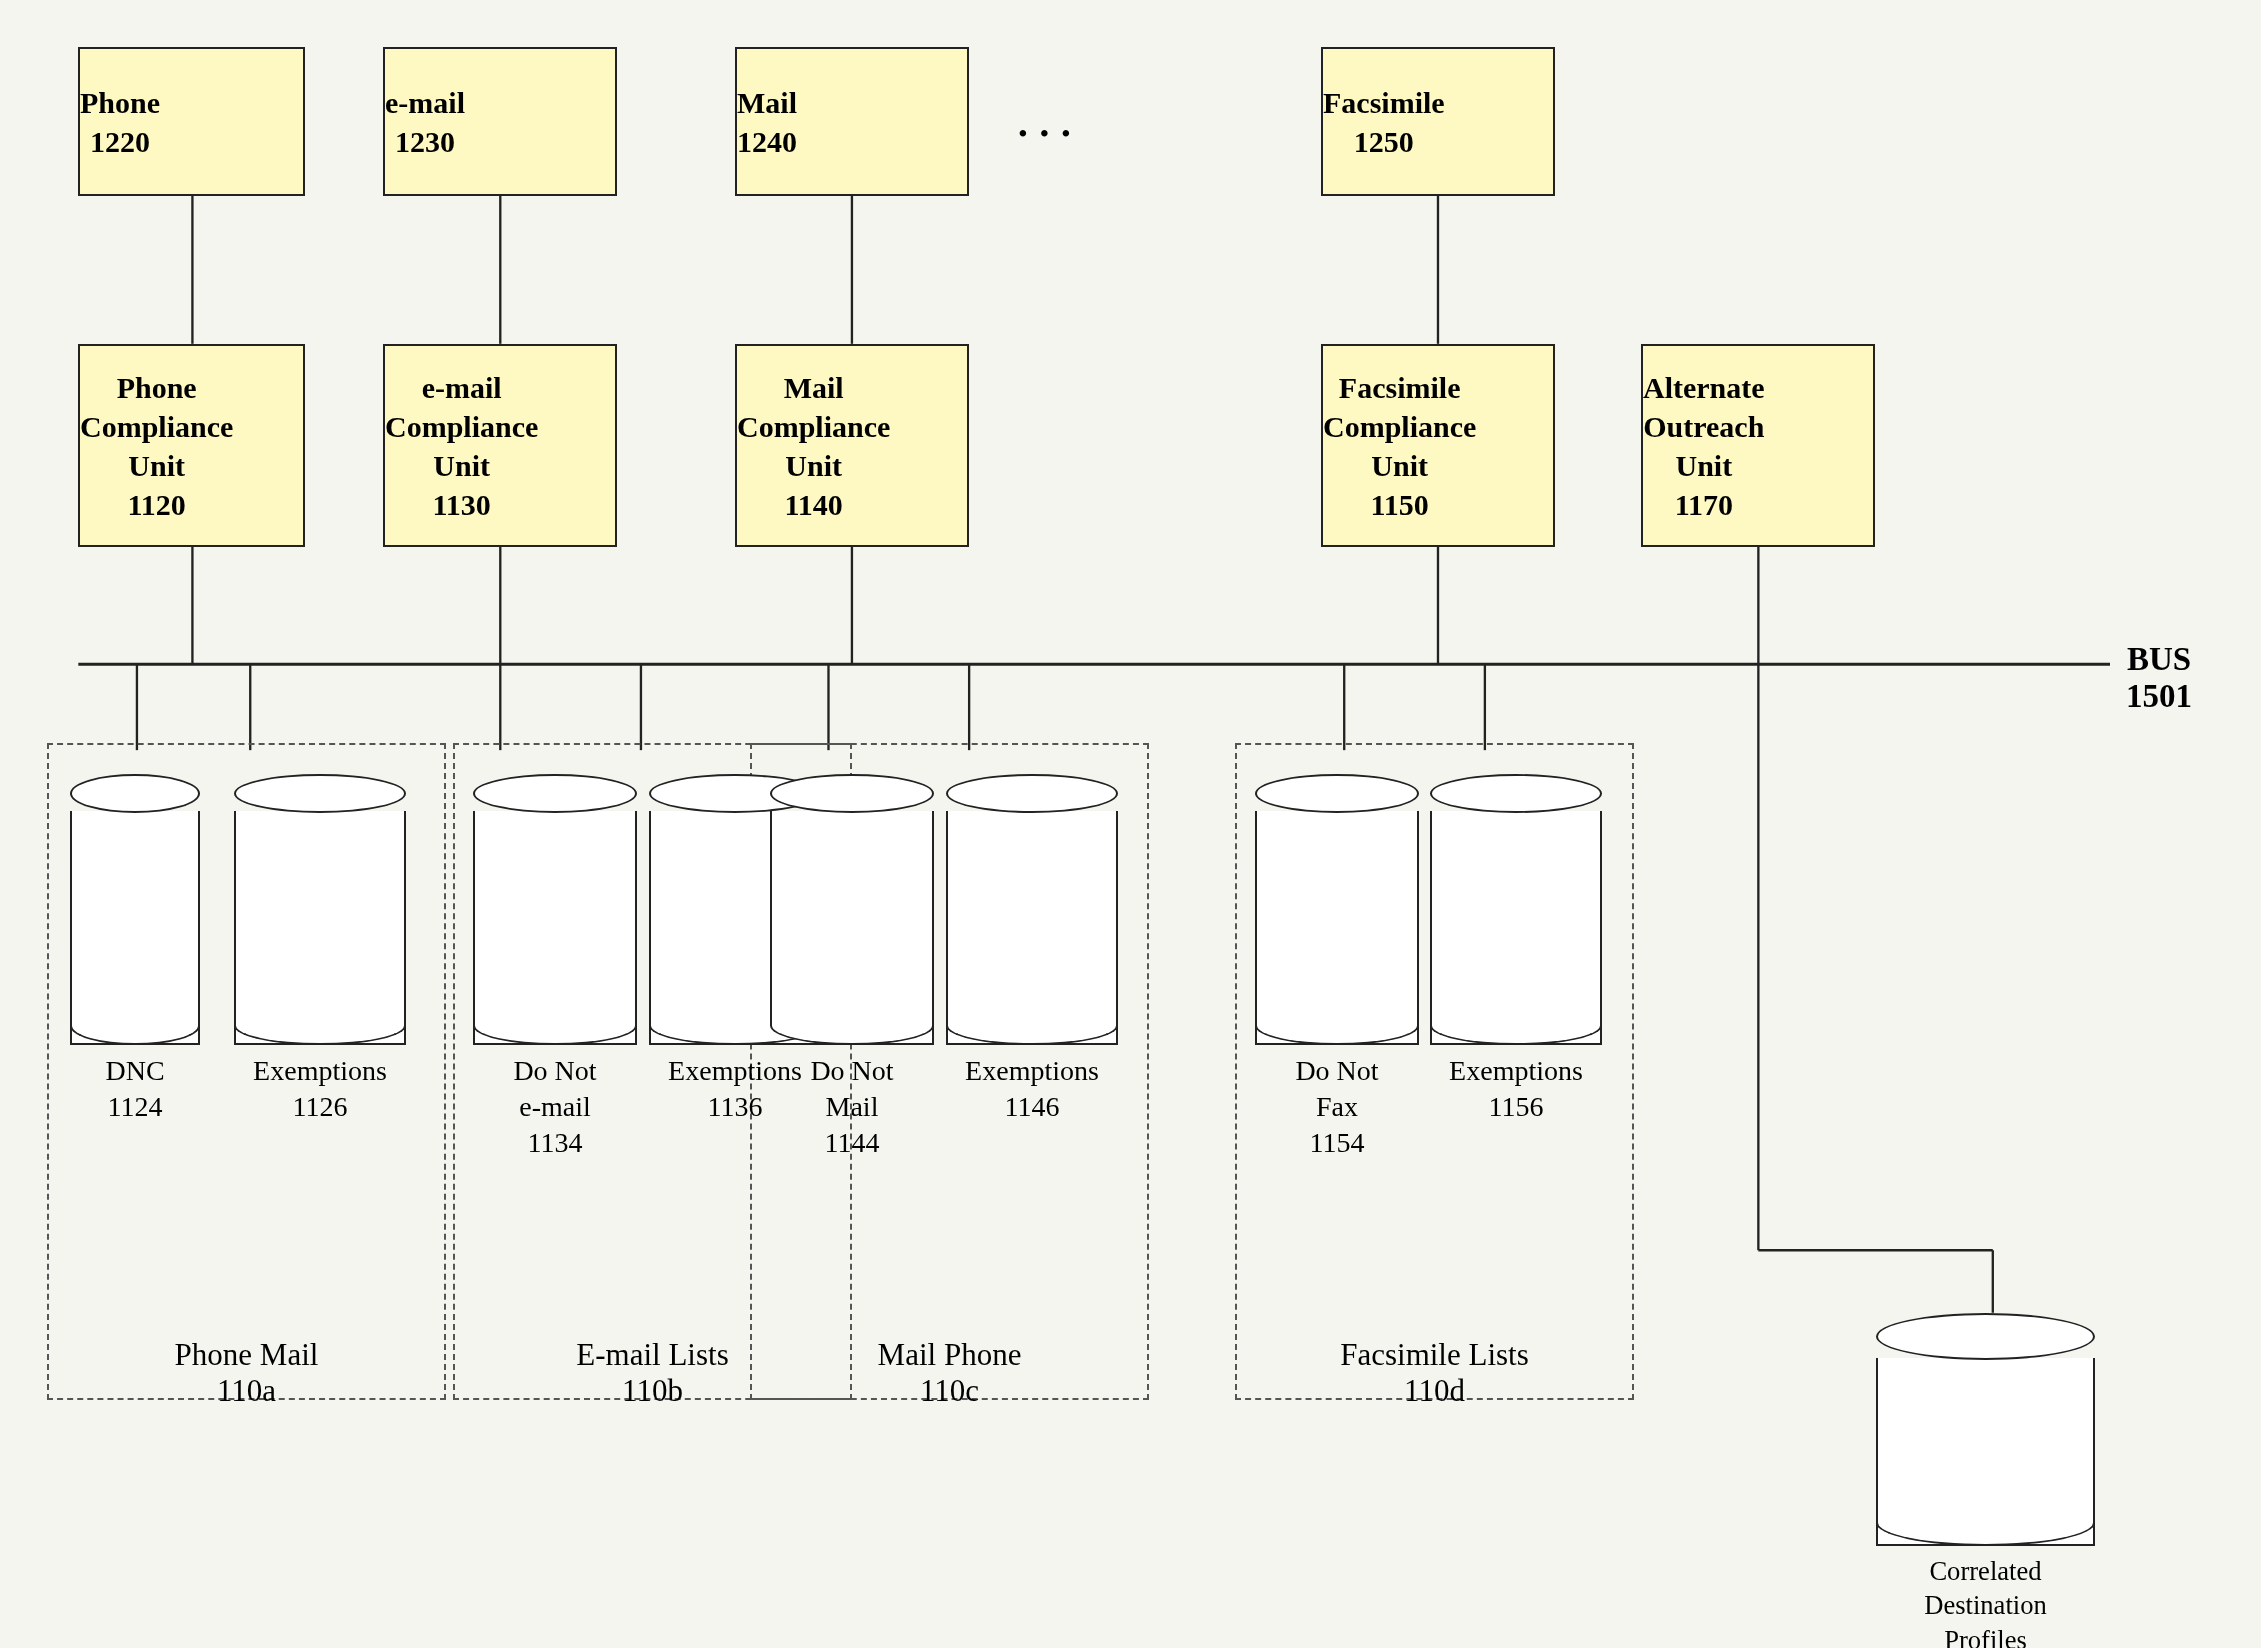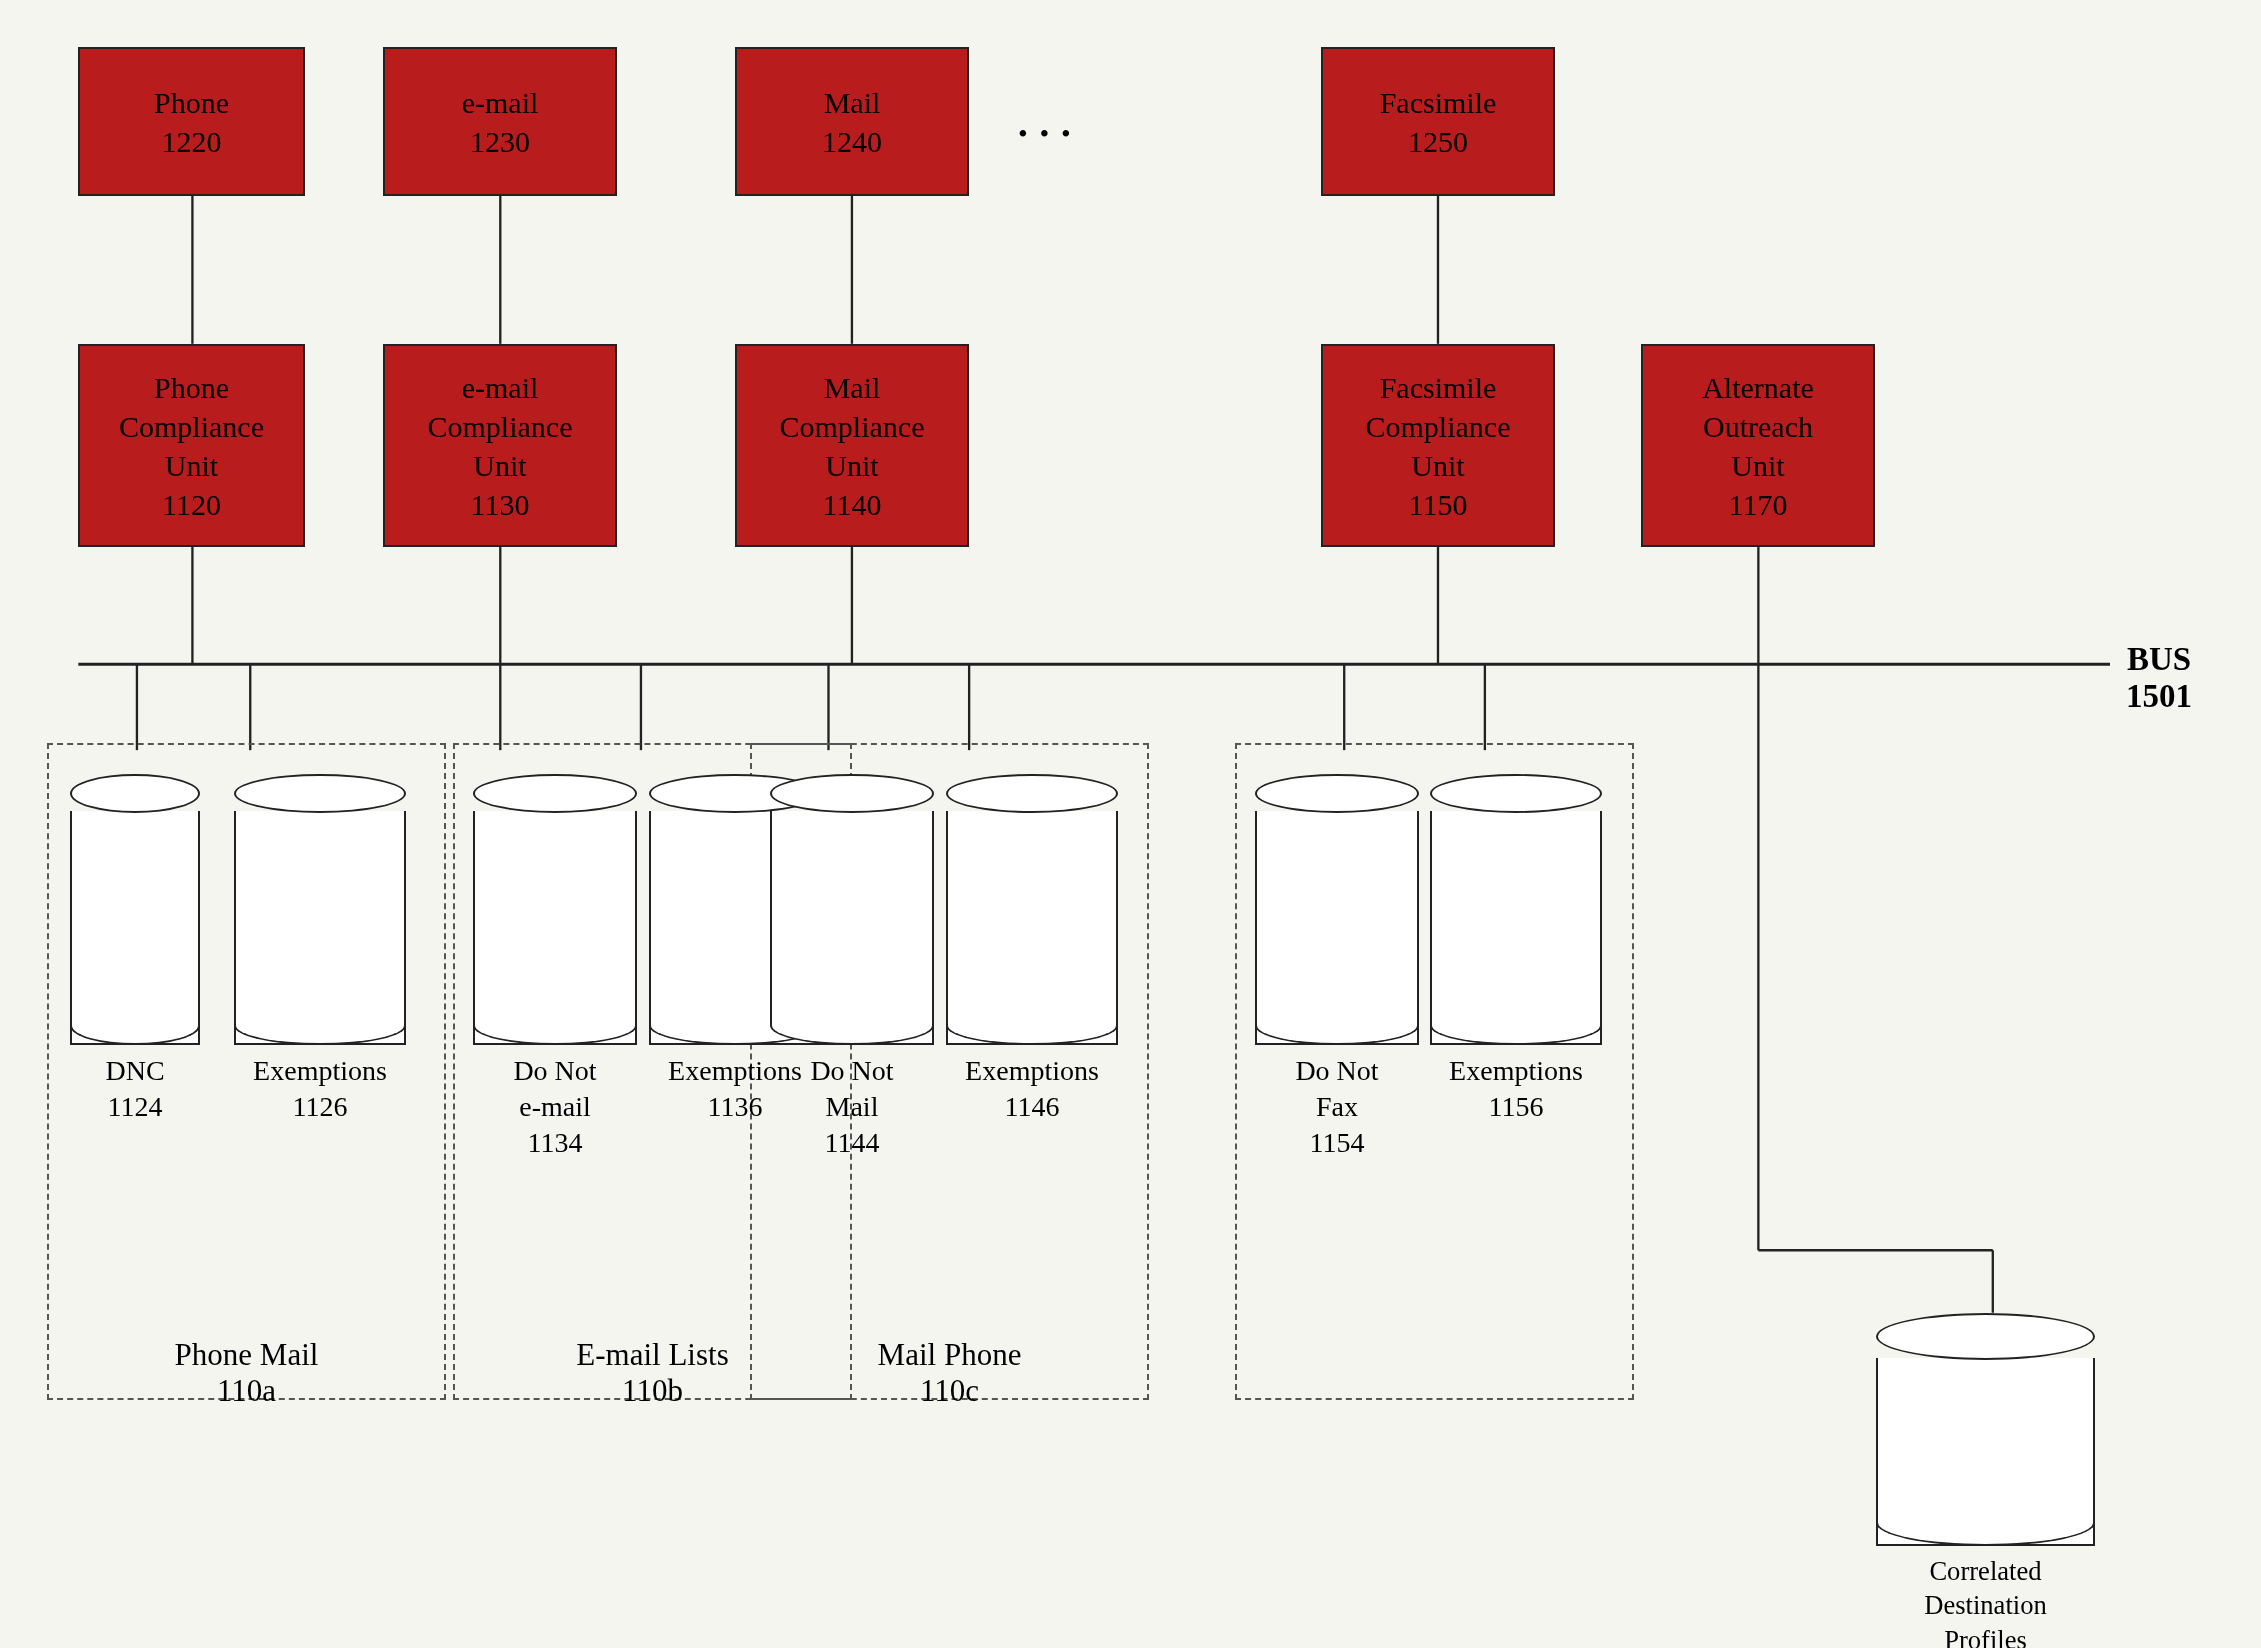--- a/index.html
+++ b/index.html
@@ -16,28 +16,29 @@
       position: absolute;
       top: 0; left: 0;
       width: 2261px;
       height: 1648px;
     }
 
     
     .box {
       position: absolute;
       border: 2.3px solid #222;
-      background: #b91c1c;
+      background: #fef9c3;
       text-align: center;
       display: flex;
       align-items: center;
-      justify-content: center;
+      justify-content: flex-start;
       font-size: 30px;
       line-height: 1.3;
       font-family: 'Times New Roman', Times, serif;
+      font-weight: bold;
     }
 
     
     .cylinder {
       position: absolute;
       display: flex;
       flex-direction: column;
       align-items: center;
     }
     .cylinder-body {
@@ -306,20 +307,24 @@
     <div class="cylinder-top" style="height:39px; border-radius:50%;"></div>
     <div class="cylinder-body" style="height:234px; margin-top:-2.3px;">
       <div style="position:absolute; bottom:-2.3px; left:-2.3px; right:-2.3px; height:39px; background:#fff; border-left:2.3px solid #222; border-right:2.3px solid #222; border-bottom:2.3px solid #222; border-radius:0 0 50% 50%; z-index:2;"></div>
     </div>
     <div class="cylinder-label">
       <span style="white-space:pre-line;">Exemptions
 1156</span>
     </div>
   </div>
 
+  <div class="label-text" style="left:1235px; top:1337px; width:399px; font-size:31px; text-align:center;">
+    <span style="white-space:pre-line;">Facsimile Lists
+110d</span>
+  </div>
 
   <div class="cylinder" style="position:absolute; left:1876px; top:1313px; width:219px;">
     <div class="cylinder-top" style="height:47px; border-radius:50%;"></div>
     <div class="cylinder-body" style="height:188px; margin-top:-2.3px;">
       <div style="position:absolute; bottom:-2.3px; left:-2.3px; right:-2.3px; height:47px; background:#fff; border-left:2.3px solid #222; border-right:2.3px solid #222; border-bottom:2.3px solid #222; border-radius:0 0 50% 50%; z-index:2;"></div>
     </div>
     <div class="cylinder-label" style="font-size:26.6px;">
       <span style="white-space:pre-line;">Correlated
 Destination
 Profiles

